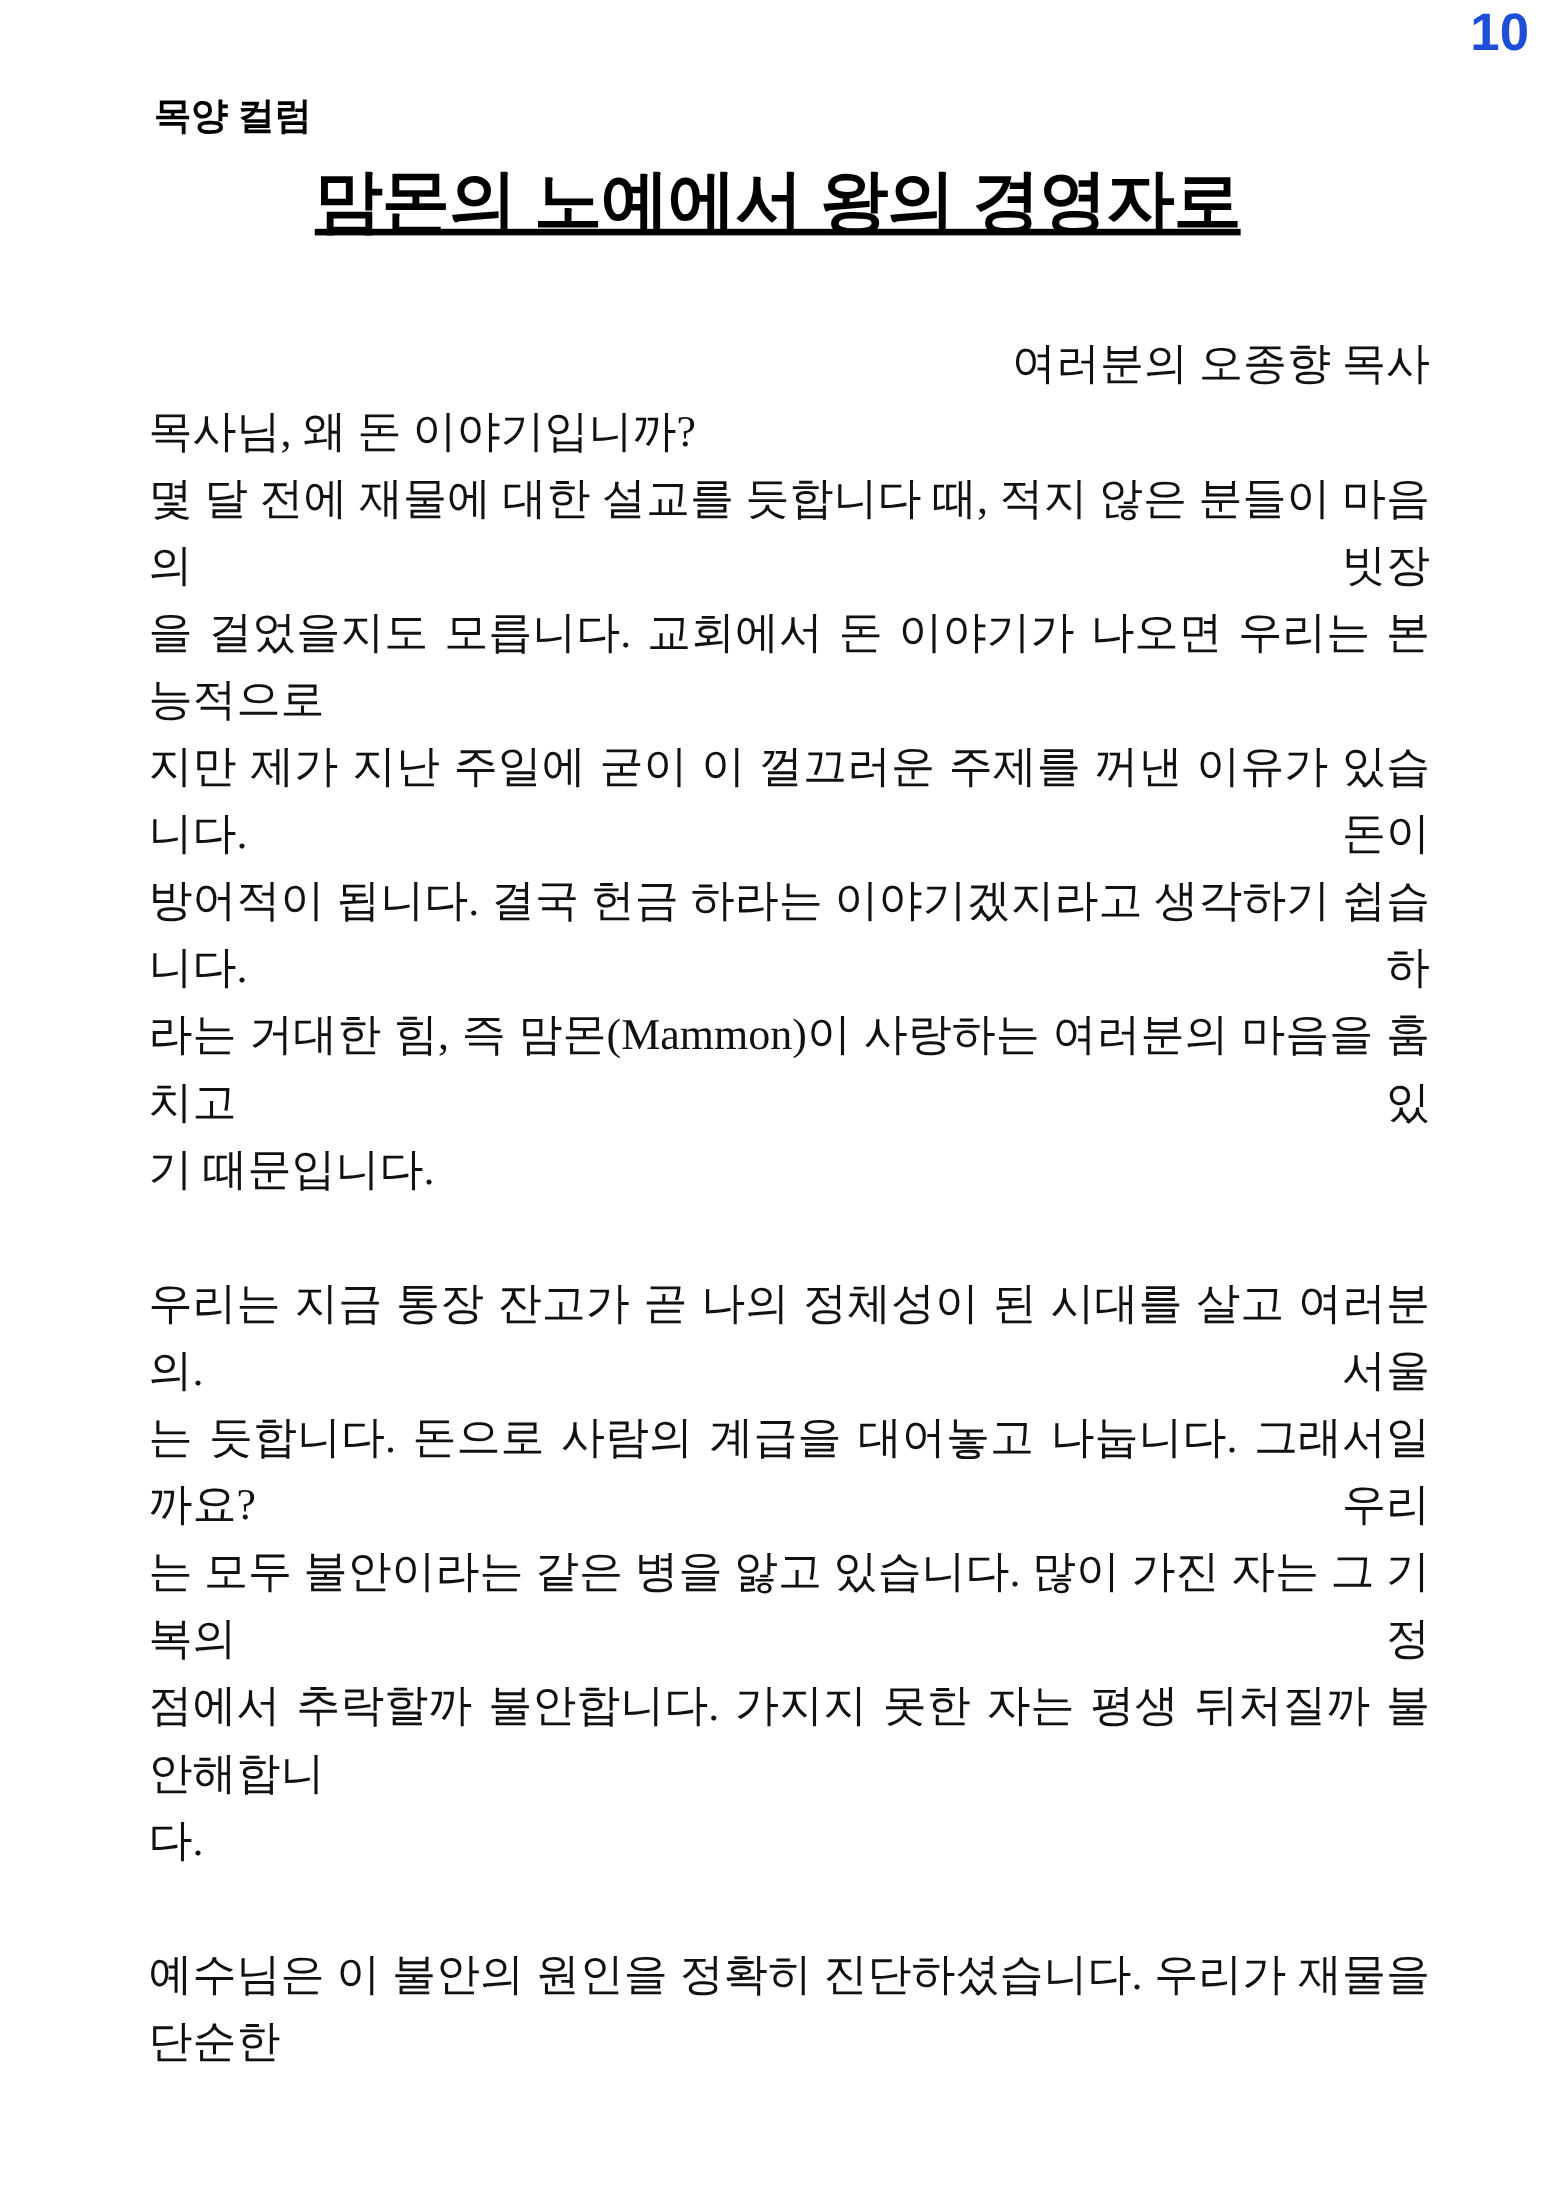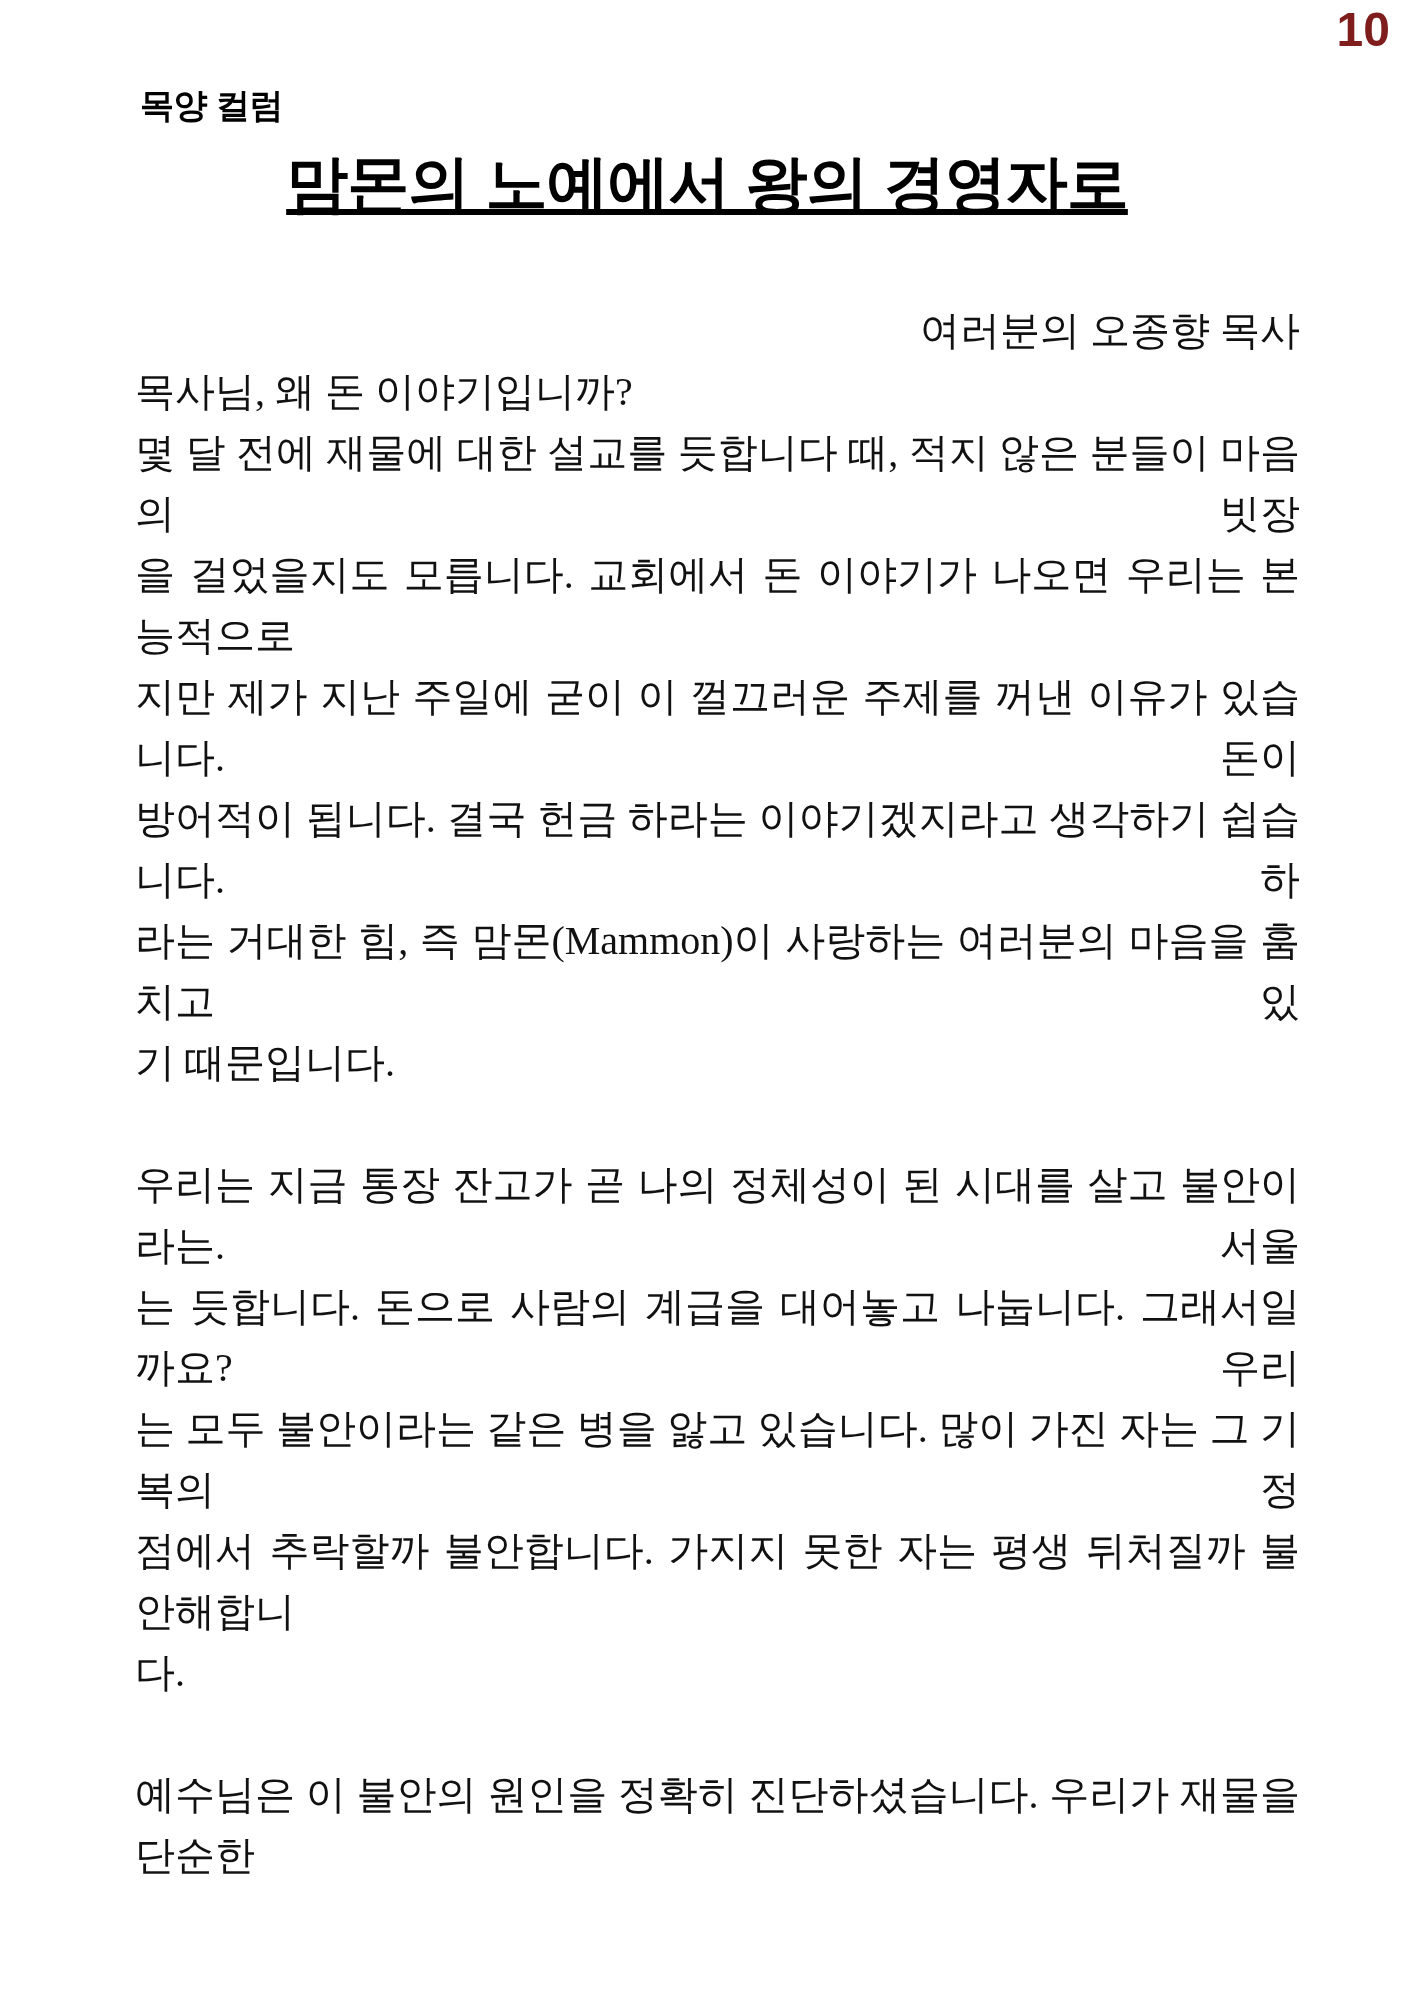--- a/index.html
+++ b/index.html
@@ -17,21 +17,21 @@
     font-family: "Liberation Serif", serif;
   }
   .page-number {
     position: absolute;
     top: 6px;
     right: 24px;
     font-family: "Liberation Sans", sans-serif;
     font-size: 48px;
     font-weight: 600;
     line-height: 1;
-    color: #7f1d1d;
+    color: #1d4ed8;
   }
   .section-label {
     position: absolute;
     top: 88px;
     left: 140px;
     font-family: "Liberation Sans", sans-serif;
     font-size: 34px;
     font-weight: 700;
     line-height: 1;
     letter-spacing: -0.5px;
@@ -90,21 +90,21 @@
   <div class="paragraph">
         <div class="line no-justify">목사님, 왜 돈 이야기입니까?</div>
         <div class="line">몇 달 전에 재물에 대한 설교를 듯합니다 때, 적지 않은 분들이 마음의 빗장</div>
         <div class="line">을 걸었을지도 모릅니다. 교회에서 돈 이야기가 나오면 우리는 본능적으로</div>
         <div class="line">지만 제가 지난 주일에 굳이 이 껄끄러운 주제를 꺼낸 이유가 있습니다. 돈이</div>
         <div class="line">방어적이 됩니다. 결국 헌금 하라는 이야기겠지라고 생각하기 쉽습니다. 하</div>
         <div class="line">라는 거대한 힘, 즉 맘몬(Mammon)이 사랑하는 여러분의 마음을 훔치고 있</div>
         <div class="line no-justify">기 때문입니다.</div>
       </div>
       <div class="paragraph">
-        <div class="line">우리는 지금 통장 잔고가 곧 나의 정체성이 된 시대를 살고 불안이라는. 서울</div>
+        <div class="line">우리는 지금 통장 잔고가 곧 나의 정체성이 된 시대를 살고 여러분의. 서울</div>
         <div class="line">는 듯합니다. 돈으로 사람의 계급을 대어놓고 나눕니다. 그래서일까요? 우리</div>
         <div class="line">는 모두 불안이라는 같은 병을 앓고 있습니다. 많이 가진 자는 그 기복의 정</div>
         <div class="line">점에서 추락할까 불안합니다. 가지지 못한 자는 평생 뒤처질까 불안해합니</div>
         <div class="line no-justify">다.</div>
       </div>
       <div class="paragraph">
         <div class="line">예수님은 이 불안의 원인을 정확히 진단하셨습니다. 우리가 재물을 단순한</div>
       </div>
     </div>
 </div>

